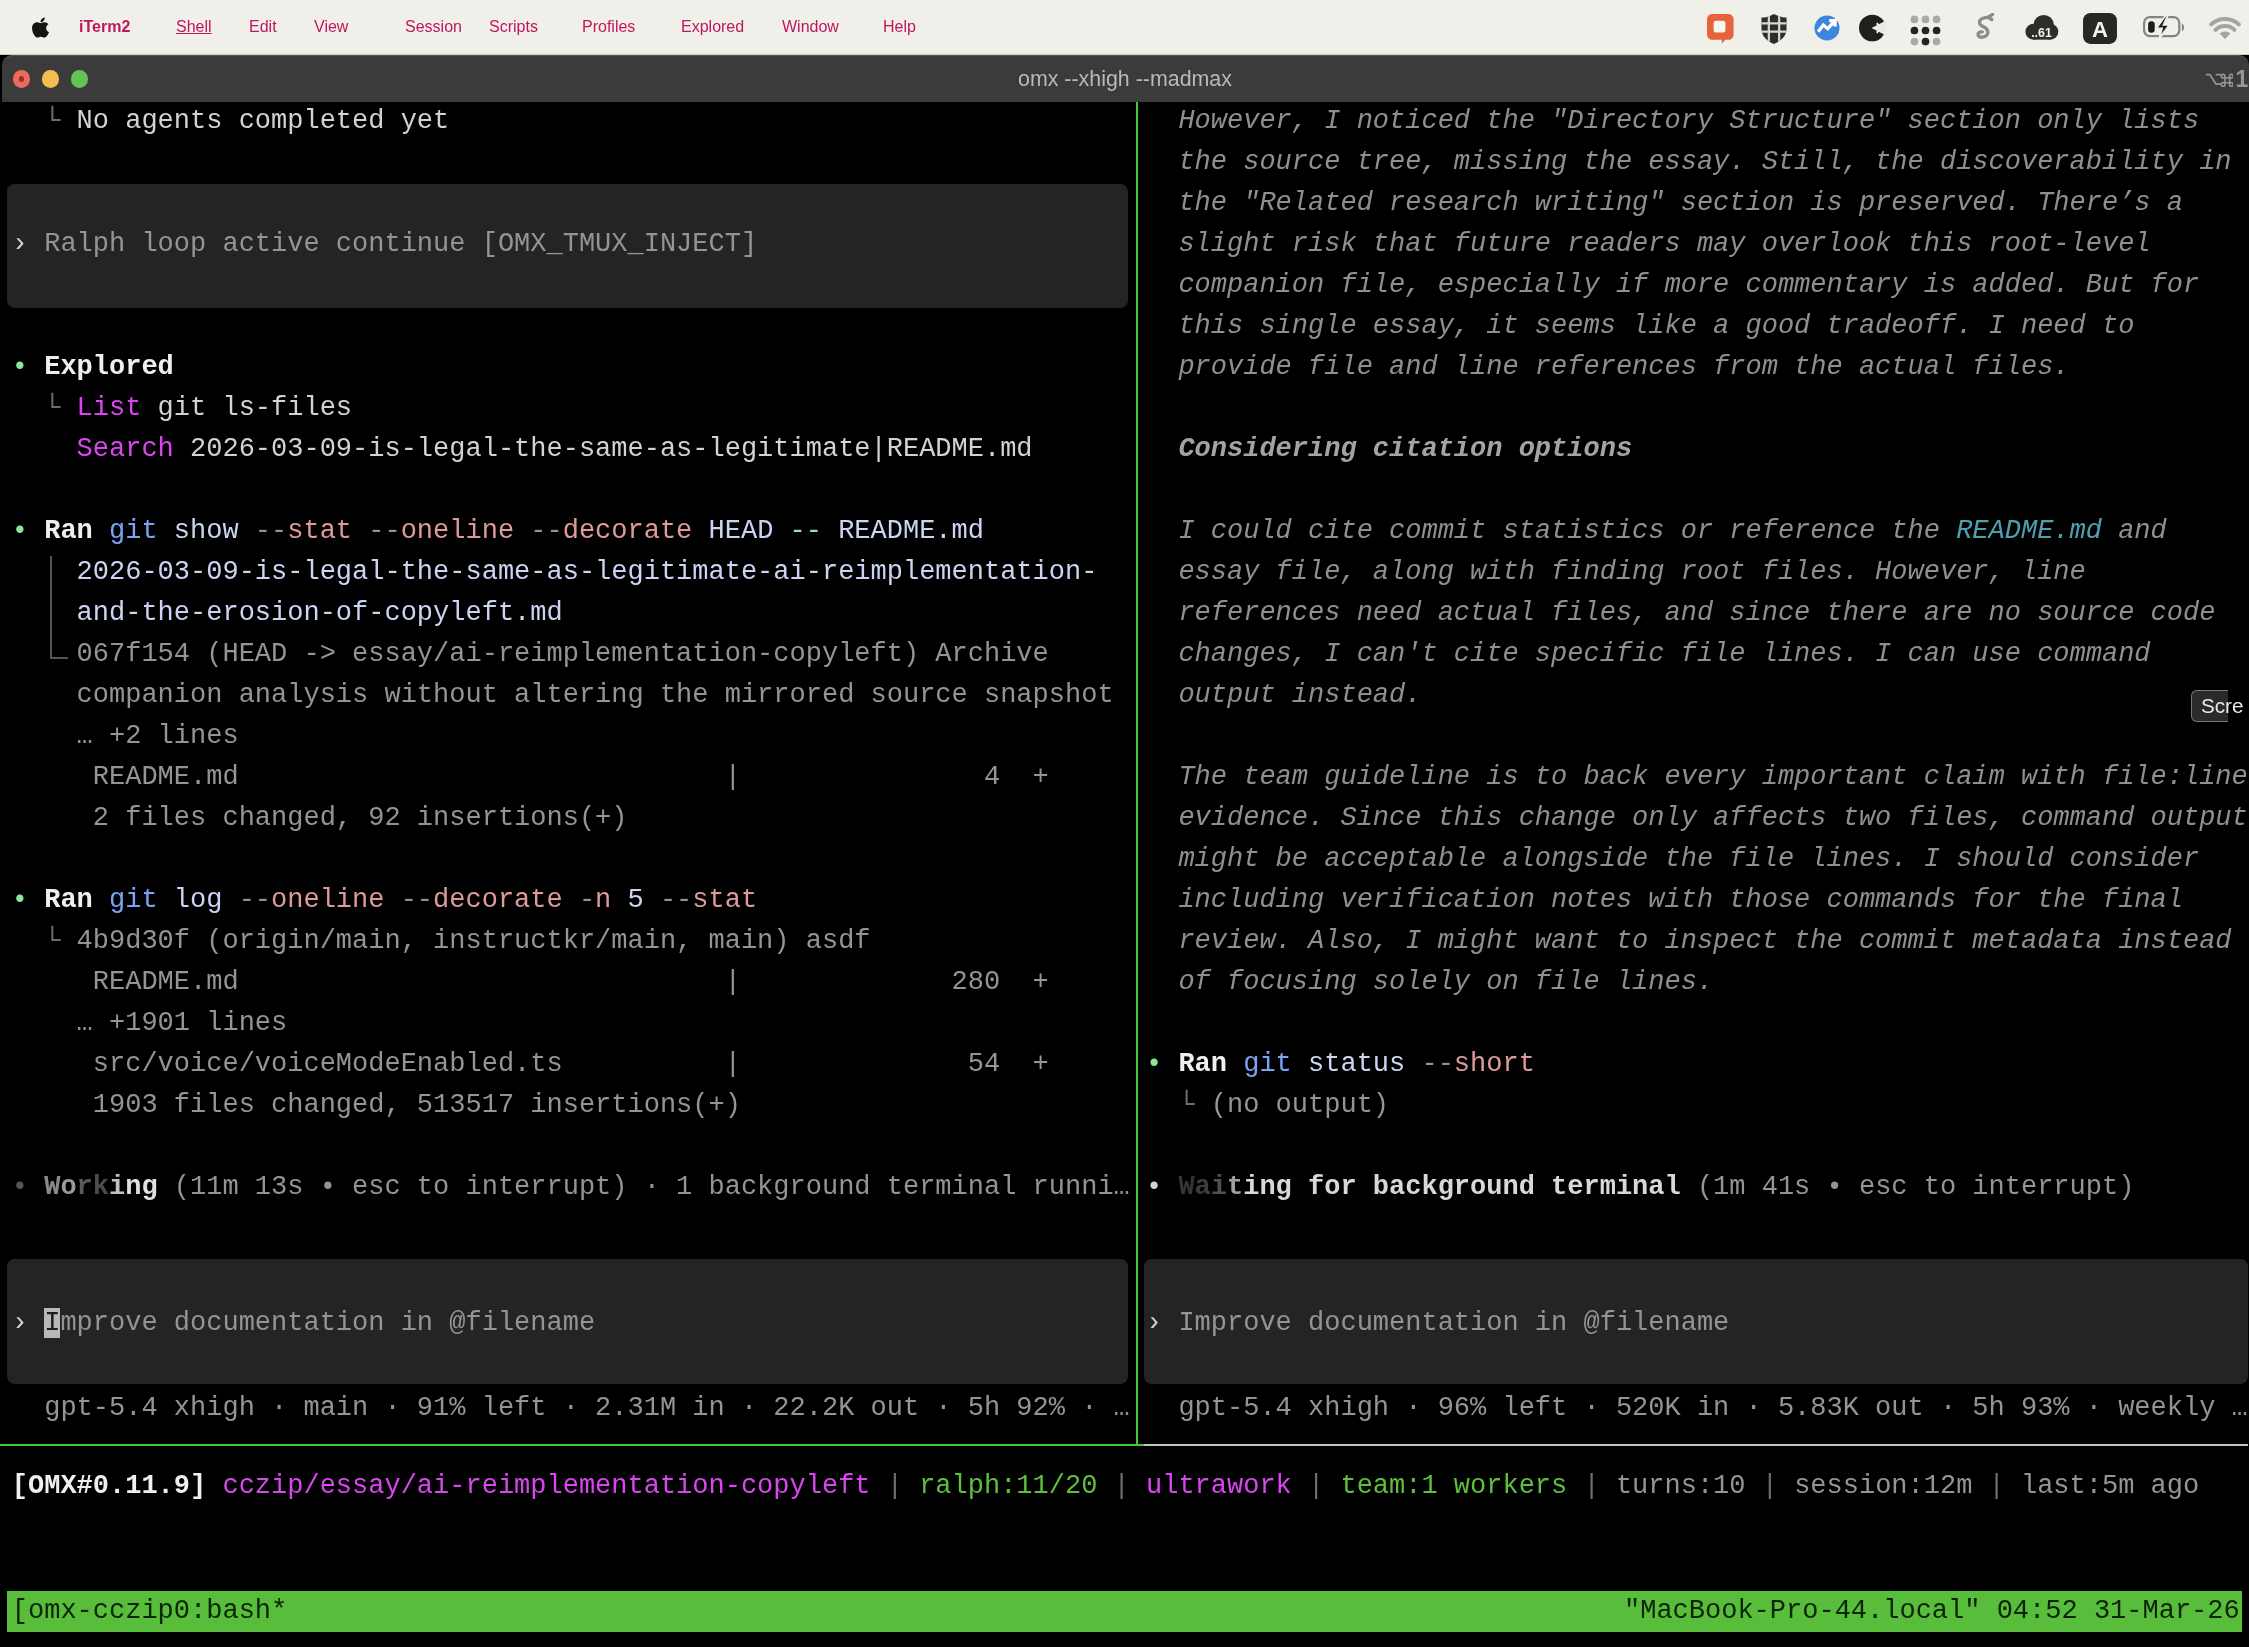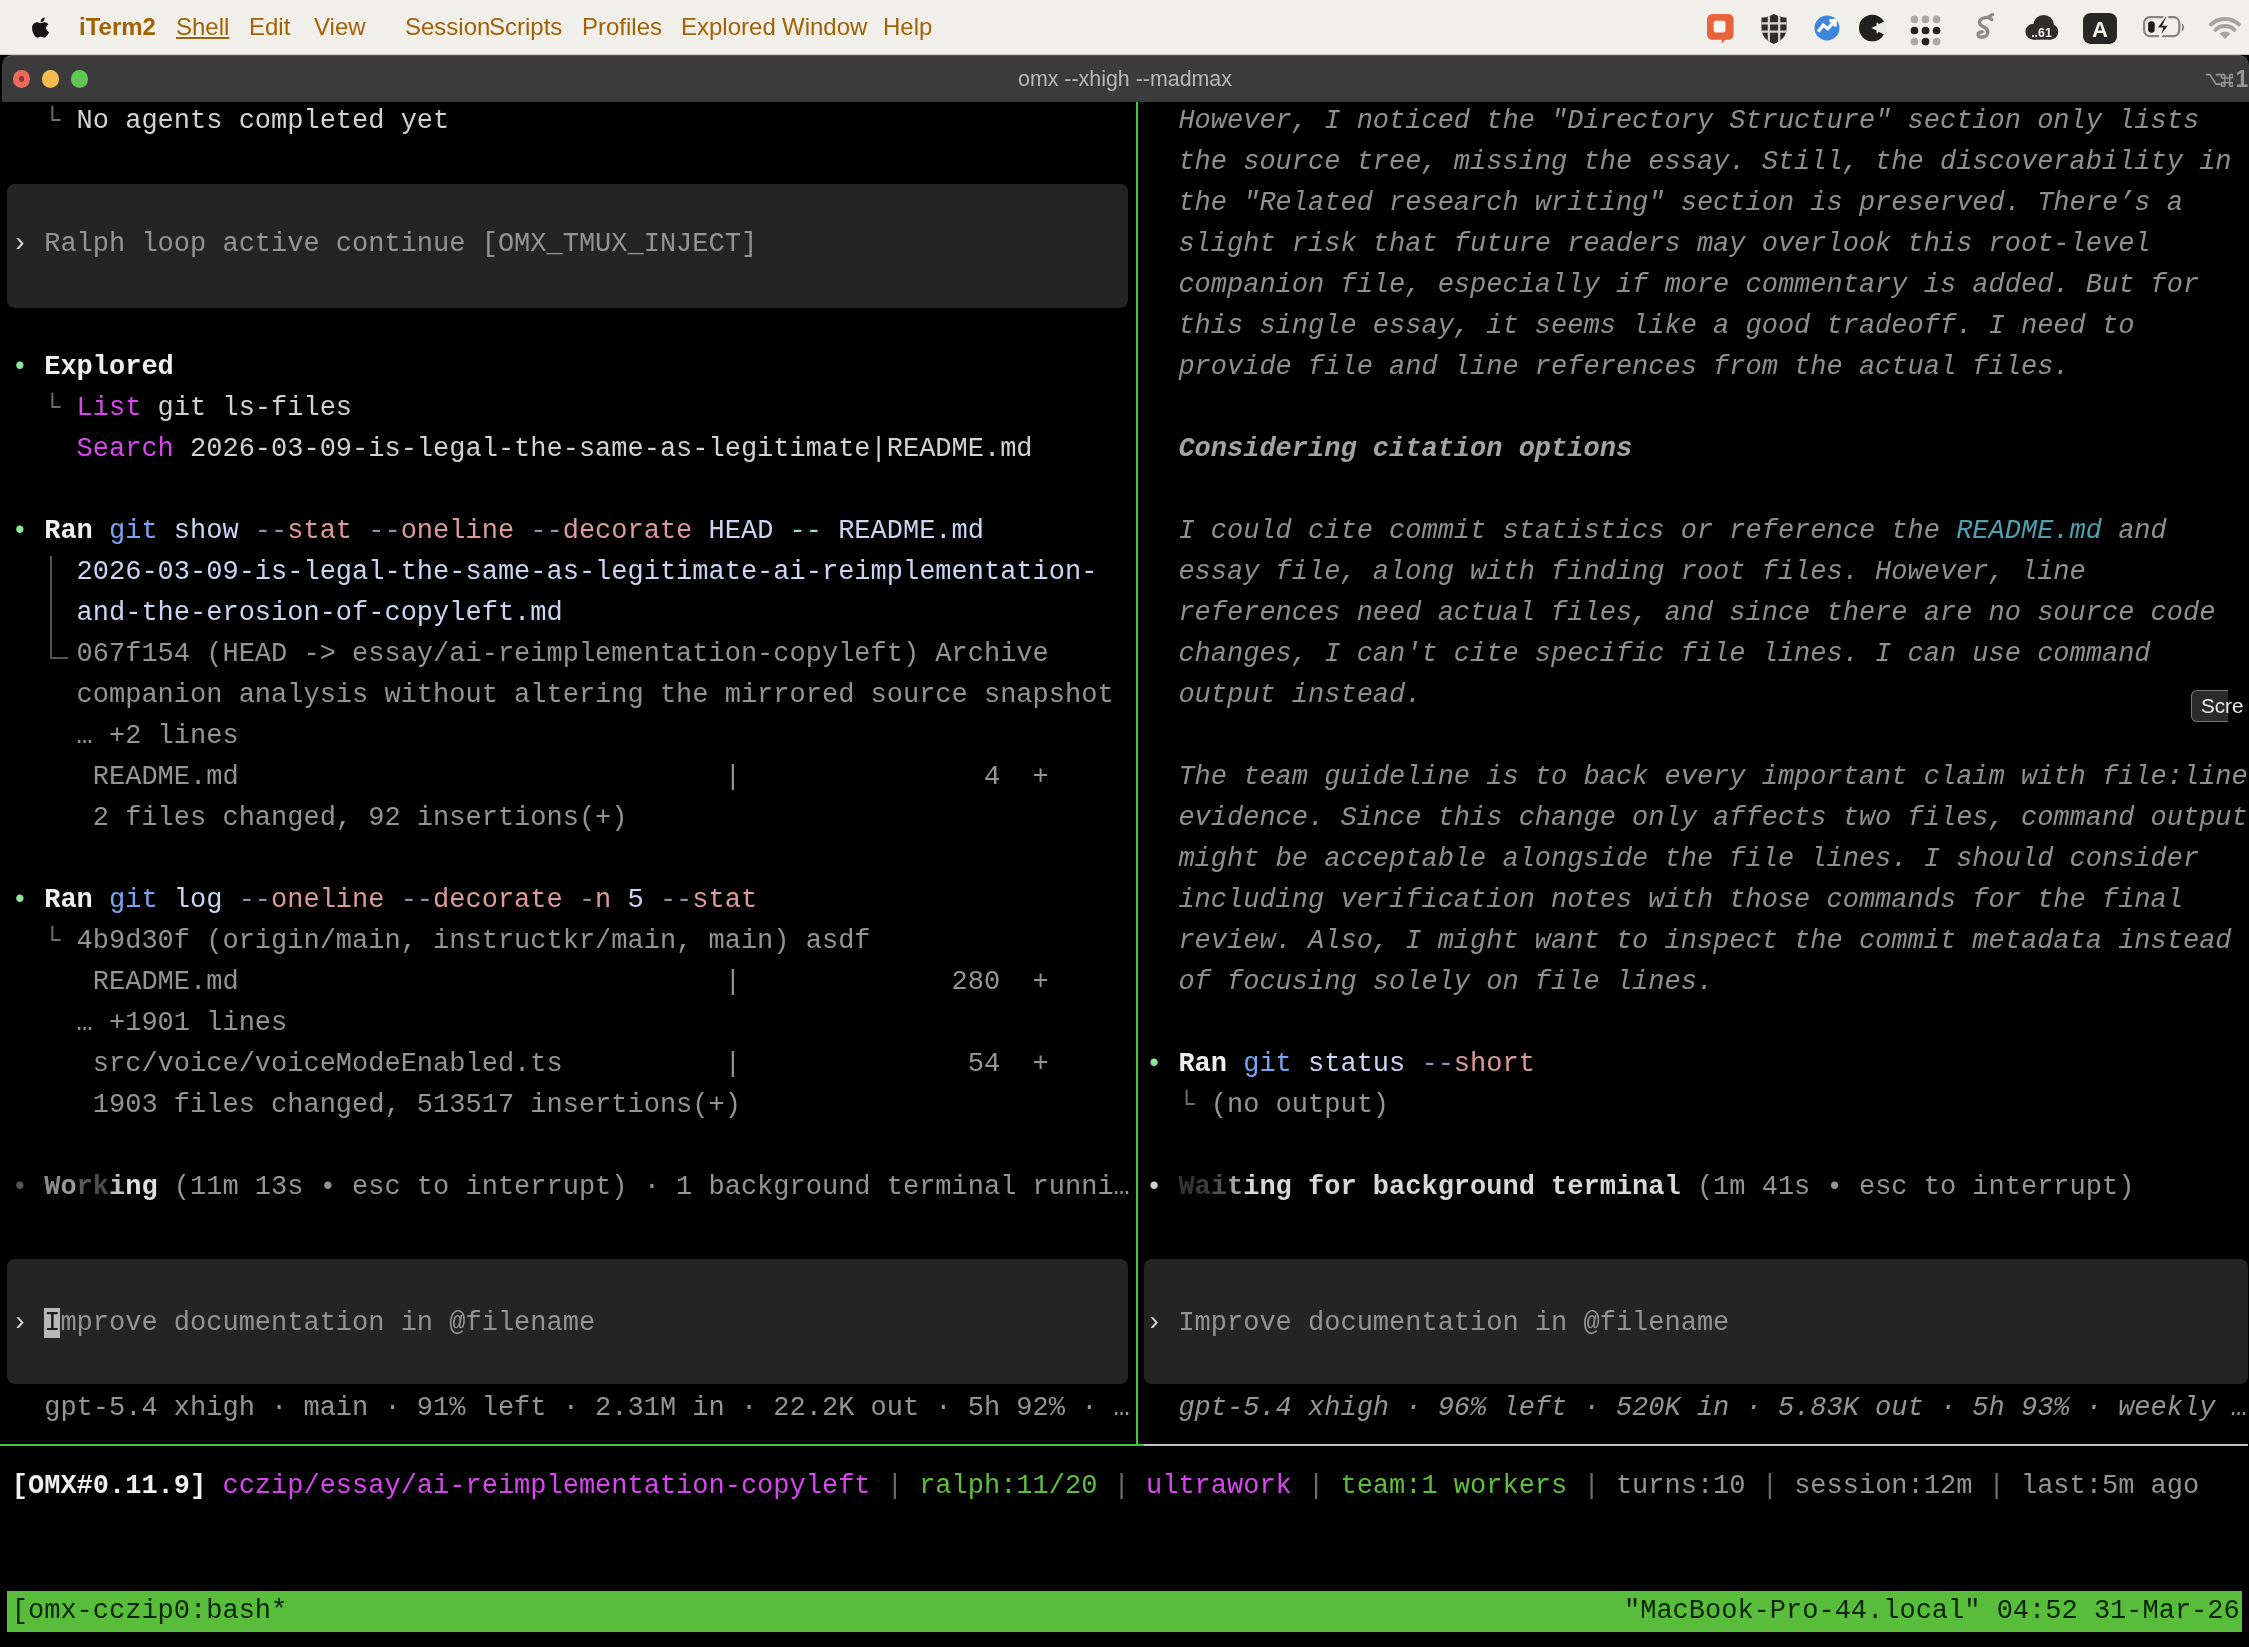--- a/index.html
+++ b/index.html
@@ -1,18 +1,18 @@
 <!DOCTYPE html>
 <html style="font-size:11.8px"><head>
 <meta charset="utf-8">
 <style>
   html,body{margin:0;padding:0;background:#000;}
   body{width:2250px;height:1648px;position:relative;overflow:hidden;font-family:"Liberation Sans",sans-serif;}
   #menubar{position:absolute;left:0;top:0;width:2250px;height:55px;background:#f0efe9;border-bottom:0.7px solid #c9c8c2;box-sizing:border-box;}
-  .mi{position:absolute;top:0;height:38px;line-height:53px;font-size:24px;color:#a16207;}
+  .mi{position:absolute;top:0;height:38px;line-height:53px;font-size:16px;color:#be185d;}
   .ic{position:absolute;}
   #titlebar{position:absolute;left:1.5px;top:55px;width:2247px;height:47px;background:#3b3b3c;border-radius:10.3px 10.3px 0 0;border-top:0.7px solid #59595b;box-sizing:border-box;}
   .tl{position:absolute;top:14px;width:17.7px;height:17.7px;border-radius:50%;}
   #title{position:absolute;top:0;left:0;width:100%;text-align:center;line-height:46px;font-weight:normal;font-size:21.4px;color:#b9b9b9;}
   pre{margin:0;font-family:"Liberation Mono",monospace;font-size:27px;line-height:41px;white-space:pre;}
   #lpane{position:absolute;left:11.8px;top:101px;color:#d2d2d2;}
   #rpane{position:absolute;left:1146px;top:101px;color:#8f8f8f;font-style:italic;}
   .b{font-weight:bold;}
   .rom{font-style:normal;}
   .wb{color:#efefef;font-weight:bold;}
@@ -203,21 +203,21 @@
   of focusing solely on file lines.
 
 <span class="rom"><span class="gb">•</span> <span class="wb">Ran</span> <span class="bl">git</span> <span class="pw">status</span> <span class="da">--</span><span class="sa">short</span></span>
 <span class="rom">  <span class="tr">└</span> <span class="gy">(no output)</span></span>
 
 <span class="rom"><span class="wt">•</span> <span class="b"><span style="color:#343434">W</span><span style="color:#3c3c3c">a</span><span style="color:#505050">i</span><span style="color:#a0a0a0">t</span><span style="color:#d8d8d8">ing for background terminal</span></span><span class="gy"> (1m 41s • esc to interrupt)</span></span></pre>
 
 <pre class="stline" style="left:11.8px;top:1303px;"><span class="wt">›</span> <span style="background:#b8b8b8;color:#1c1c1c">I</span><span class="gy">mprove documentation in @filename</span></pre>
 <pre class="stline" style="left:1146px;top:1303px;"><span class="wt">›</span> <span class="gy">Improve documentation in @filename</span></pre>
 <pre class="stline" style="left:11.8px;top:1388px;"><span class="gy">  gpt-5.4 xhigh · main · 91% left · 2.31M in · 22.2K out · 5h 92% · …</span></pre>
-<pre class="stline" style="left:1146px;top:1388px;font-style:italic;"><span class="gy">  gpt-5.4 xhigh · 96% left · 520K in · 5.83K out · 5h 93% · weekly …</span></pre>
+<pre class="stline" style="left:1146px;top:1388px;"><span class="gy">  gpt-5.4 xhigh · 96% left · 520K in · 5.83K out · 5h 93% · weekly …</span></pre>
 
 <div style="position:absolute;left:1136px;top:102px;width:2.2px;height:1344px;background:#43c83c;"></div>
 <div style="position:absolute;left:0;top:1444px;width:1144px;height:2.2px;background:#43c83c;"></div>
 <div style="position:absolute;left:1144px;top:1444px;width:1104px;height:1.8px;background:#c2c2c2;"></div>
 
 <pre class="stline" style="left:11.8px;top:1466px;"><span class="wb">[OMX#0.11.9]</span> <span class="cy">cczip/essay/ai-reimplementation-copyleft</span> <span class="tr">|</span> <span class="grn">ralph:11/20</span> <span class="tr">|</span> <span class="cy">ultrawork</span> <span class="tr">|</span> <span class="grn">team:1 workers</span> <span class="tr">|</span> <span class="gy">turns:10</span> <span class="tr">|</span> <span class="gy">session:12m</span> <span class="tr">|</span> <span class="gy">last:5m ago</span></pre>
 
 <div style="position:absolute;left:7.4px;top:1591px;width:2235px;height:41px;background:#57bd3b;"></div>
 <pre class="stline" style="left:11.8px;top:1591px;line-height:41px;color:#0b2506;">[omx-cczip0:bash*</pre>
 <pre class="stline" style="right:10.3px;top:1591px;line-height:41px;color:#0b2506;">"MacBook-Pro-44.local" 04:52 31-Mar-26</pre>

